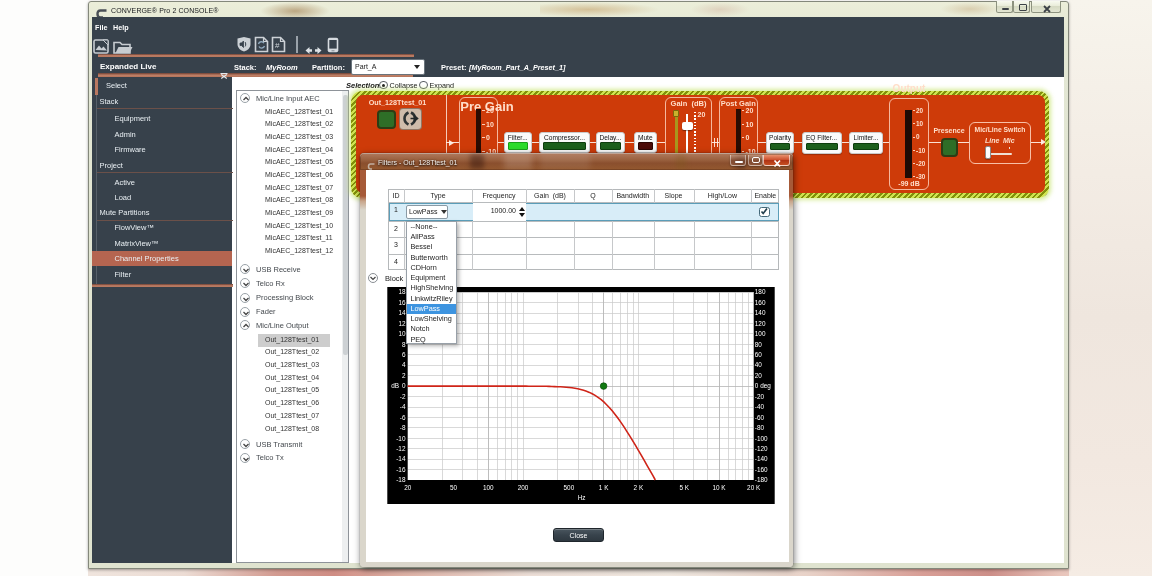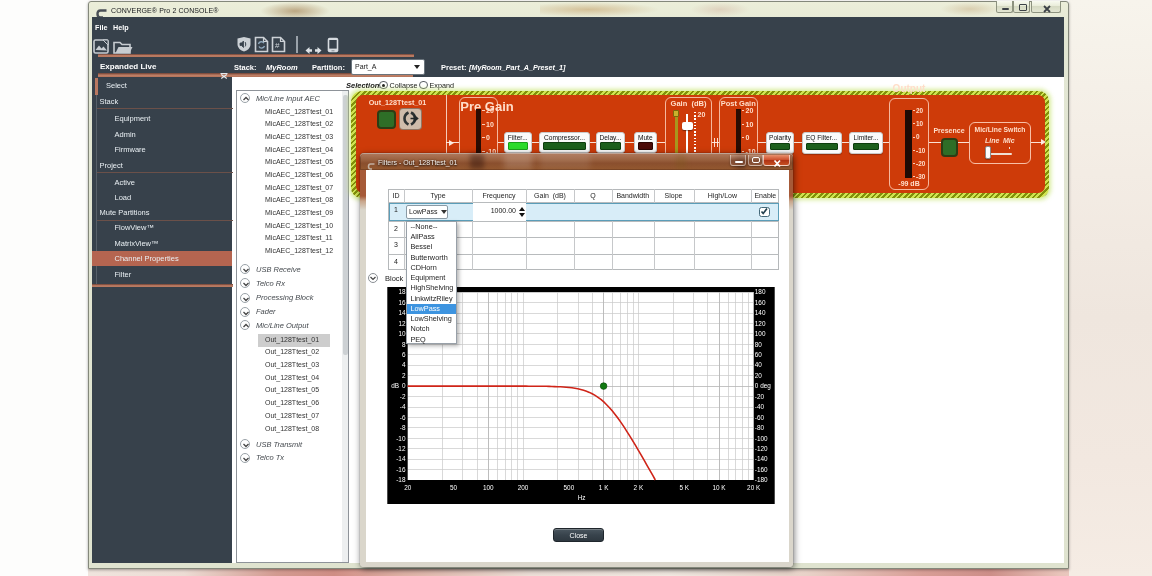--- a/index.html
+++ b/index.html
@@ -3,21 +3,21 @@
 
 *{margin:0;padding:0;box-sizing:border-box}
 html,body{width:1152px;height:576px;overflow:hidden;font-family:"Liberation Sans",sans-serif}
 body{position:relative;background:#fdfdfc}
 .tick{position:absolute;height:1px;background:rgba(255,222,204,.9)}
 .chbtn{position:absolute;background:#fafafa;border:1px solid #c9c9c9;border-radius:3px;box-shadow:0 1px 1px rgba(0,0,0,.25)}
 .chbtn .lb{position:absolute;top:1.2px;left:0;right:0;text-align:center;font-size:6.6px;color:#111}
 .chbtn .bar{position:absolute;left:3px;right:3px;bottom:2.5px;height:7.5px;border-radius:1px}
 .sbi{position:absolute;color:#e9eff3;font-size:7.5px;font-weight:400;white-space:nowrap}
 .ti{position:absolute;font-size:7px;color:#333;white-space:nowrap}
-.tg{position:absolute;font-size:7.5px;font-style:italic;color:#44494e;white-space:nowrap}
+.tg{position:absolute;font-size:7.5px;color:#44494e;white-space:nowrap}
 .tic{position:absolute;width:10px;height:10px;border:1px solid #9aa2a8;border-radius:50%;background:#fff}
 .tic svg{position:absolute;left:1px;top:1px}
 .meterlbl{position:absolute;color:#ffddc9;font-size:6.4px;font-weight:bold;white-space:nowrap}
 .hdrc{position:absolute;font-size:7px;color:#1d1d1d;text-align:center}
 .ddi{height:10.26px;font-size:7.3px;color:#1d1d1d;padding-left:3.5px;white-space:nowrap;line-height:10.26px}
 
 </style></head><body>
 <div style="position:absolute;left:0;top:0;width:1152px;height:576px;background:#fcfbf9"></div>
 <div style="position:absolute;left:0;top:568px;width:1152px;height:8px;background:linear-gradient(90deg,#f2ece6 0,#ecdcd4 16%,#d29a90 24%,#cf8d84 29%,#e2b4a8 35%,#f0e2da 46%,#f4ece4 58%,#e8d2c8 70%,#d89e96 80%,#cc8e88 86%,#e8c4ba 92%,#f2e8e0 100%)"></div>
 <div style="position:absolute;left:1069px;top:0;width:83px;height:576px;background:linear-gradient(180deg,#f7f4ec 0,#f3ece4 30%,#efe6de 55%,#f2e8e0 80%,#f5ece4 100%)"></div>

